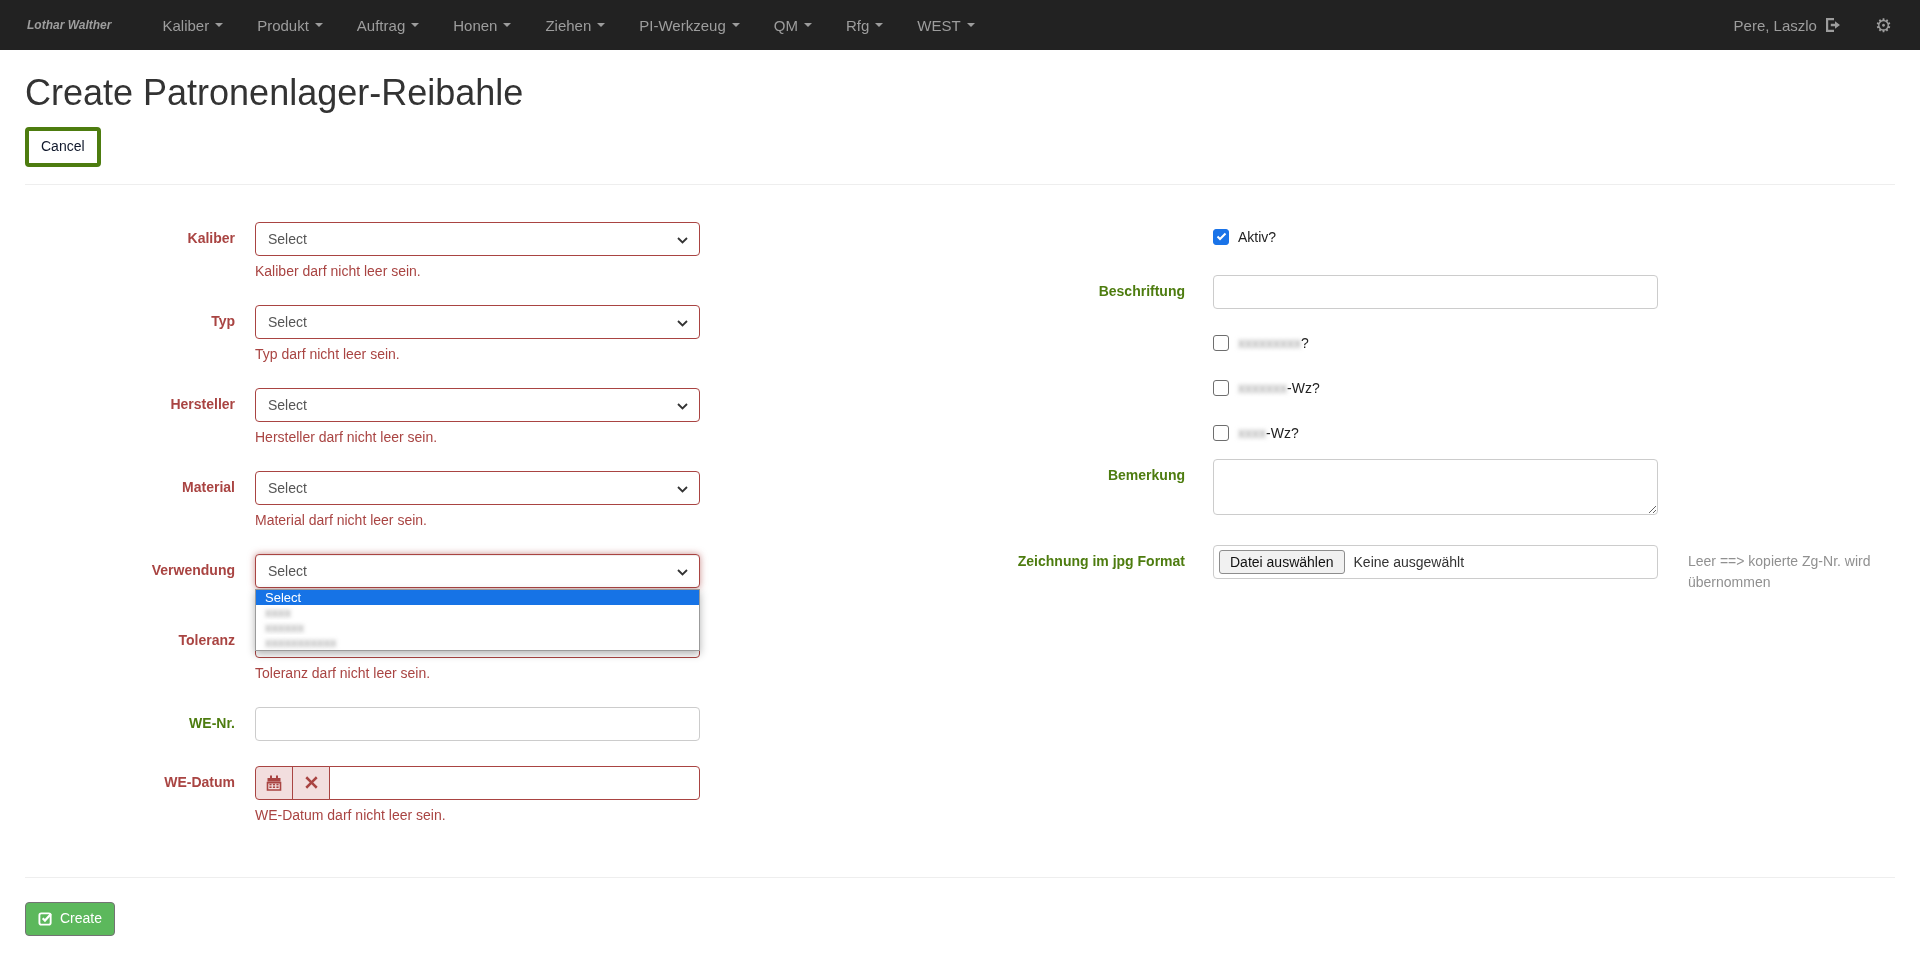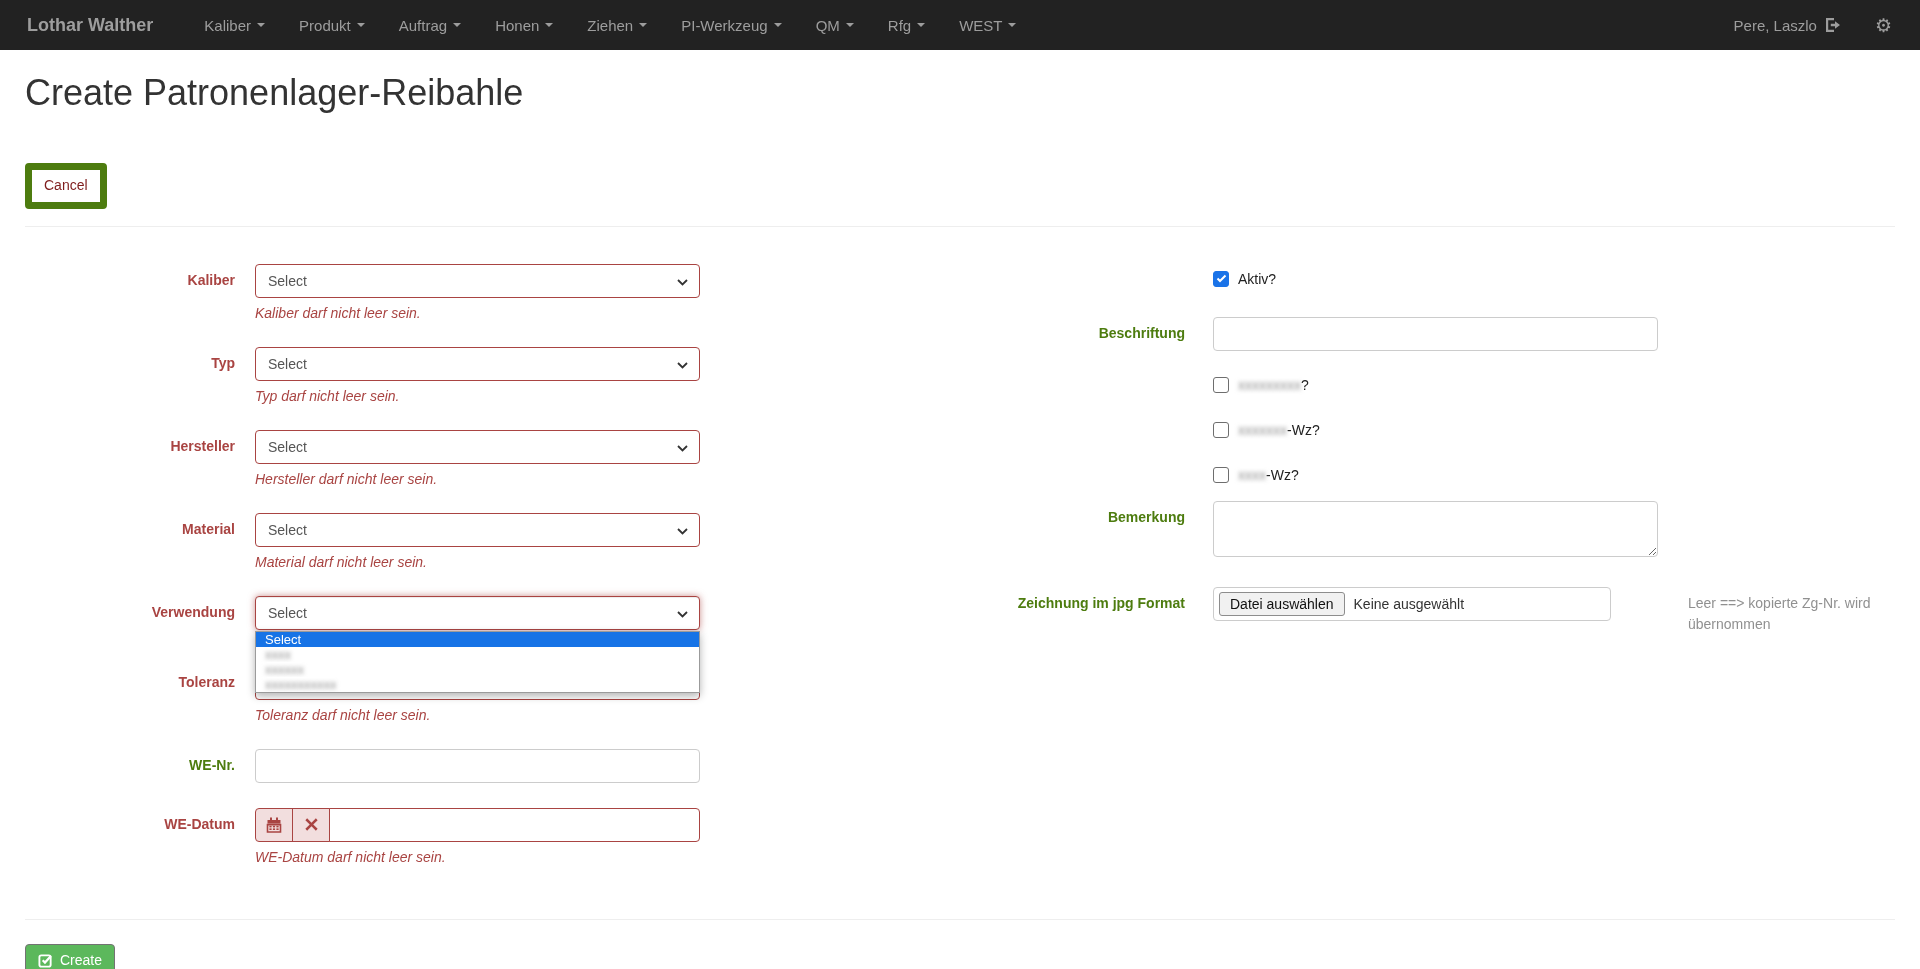--- a/index.html
+++ b/index.html
@@ -3,45 +3,45 @@
 <meta charset="utf-8">
 <style>
   * { margin:0; padding:0; box-sizing:border-box; }
   html,body { background:#fff; }
   body {
     width:1920px; height:969px; overflow:hidden; position:relative;
     font-family:"Liberation Sans", sans-serif; font-size:14px; color:#333;
   }
   
   .navbar { height:50px; background:#222; display:flex; align-items:stretch; padding-left:27px; padding-right:28px; }
-  .brand { color:#9d9d9d; font-size:18px; font-weight:bold; display:flex; align-items:center; margin-right:34px; text-decoration:none; cursor:pointer; }
+  .brand { color:#9d9d9d; font-size:12px; font-weight:bold; display:flex; align-items:center; margin-right:34px; text-decoration:none; cursor:pointer;font-style:italic; }
   .nav { list-style:none; display:flex; }
   .nav li { display:flex; align-items:center; padding:0 17px; color:#9d9d9d; font-size:15px; cursor:pointer; }
   .caret { display:inline-block; width:0; height:0; margin-left:6px; border-top:4px solid #9d9d9d; border-left:4px solid transparent; border-right:4px solid transparent; }
   .nav-right { margin-left:auto; display:flex; align-items:center; color:#9d9d9d; font-size:15px; }
   .user-link { display:flex; align-items:center; cursor:pointer; }
   .user-name { margin-right:8px; }
   .gear { margin-left:34px; font-size:19px; line-height:1; cursor:pointer; color:#9d9d9d; }
   
   .content { padding:0 25px; }
   h1 { font-size:36px; font-weight:500; color:#333; margin:22px 0 13px; letter-spacing:0; }
   .btn { display:inline-flex; align-items:center; padding:6px 12px; font-size:14px; border-radius:4px; cursor:pointer; line-height:1.42857; }
-  .btn-default { background:#fff; border:7px solid #4d7c0f; color:#7f1d1d;margin-top:36px; }
+  .btn-default { background:#fff; border:4px solid #4d7c0f; color:#0f172a; }
   .page-divider { border-bottom:1px solid #eee; margin-top:17px; }
   
   .form-wrap { display:flex; padding-top:37px; align-items:flex-start; }
   .col-left { width:935px; flex:none; }
   .col-right { flex:1; }
   .fg { display:flex; margin-bottom:26px; align-items:flex-start; }
   .lbl { width:210px; flex:none; text-align:right; font-weight:bold; padding-top:8px; color:#4d7c0f; }
   .lbl.err { color:#a94442; }
   .ctrl { margin-left:20px; width:445px; flex:none; position:relative; }
   .col-right .lbl { width:225px; }
   .col-right .ctrl { margin-left:28px; }
-  .help { color:#a94442; margin-top:7px; font-size:14px;font-style:italic; }
+  .help { color:#a94442; margin-top:7px; font-size:14px; }
   
   .selectbox { position:relative; height:34px; background:#fff; border:1px solid #a94442; border-radius:4px;
                display:flex; align-items:center; padding:0 30px 0 12px; color:#555; cursor:pointer; }
   .selectbox .chev { position:absolute; right:11px; top:14px; }
   .selectbox.focused { box-shadow:inset 0 1px 1px rgba(0,0,0,.075), 0 0 7px rgba(169,68,66,.6); }
   .text-input { height:34px; width:100%; border:1px solid #ccc; border-radius:4px; padding:0 12px; font-size:14px;
                 font-family:"Liberation Sans", sans-serif; color:#555; background:#fff; outline:none; }
   .text-input.errb { border-color:#a94442; }
   textarea.text-input { height:56px; padding:6px 12px; resize:both; }
   
@@ -66,21 +66,21 @@
   .cb.checked { background:#1a73e8; border-color:#1a73e8; }
   .cblabel { margin-left:9px; color:#222; }
   .cb-offset { margin-left:253px; }
   .g-aktiv { padding-top:7px; margin-bottom:30px; }
   .g-ersatz { margin-bottom:33px; }
   .g-beschriftung { margin-bottom:26px; }
   .g-cbr { margin-bottom:29px; }
   .g-cbr-last { margin-bottom:18px; }
   .g-bemerkung { margin-bottom:27px; }
   
-  .filebox { width:398px; height:34px; border:1px solid #ccc; border-radius:4px; background:#fff;
+  .filebox { width:445px; height:34px; border:1px solid #ccc; border-radius:4px; background:#fff;
              display:flex; align-items:center; padding-left:5px; cursor:pointer; }
   .filebtn { background:#f1f1f1; border:1px solid #8d8d8d; border-radius:3px; height:24px; display:flex; align-items:center;
              padding:0 10px; color:#111; flex:none; }
   .filestatus { margin-left:9px; color:#333; }
   .side-note { margin-left:30px; width:200px; color:#909090; padding-top:6px; line-height:1.5; }
   
   .hr2 { border-top:1px solid #eee; margin:28px 0 24px; }
   .btn-create { background:#5cb85c; border:1px solid #737373; color:#fff; gap:7px; }
   .footer-pad { height:40px; }
 </style>

